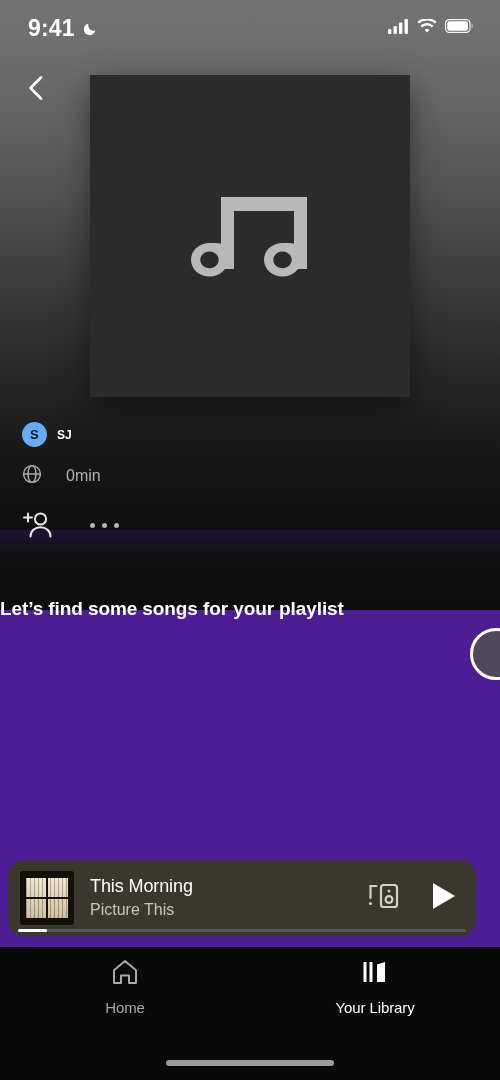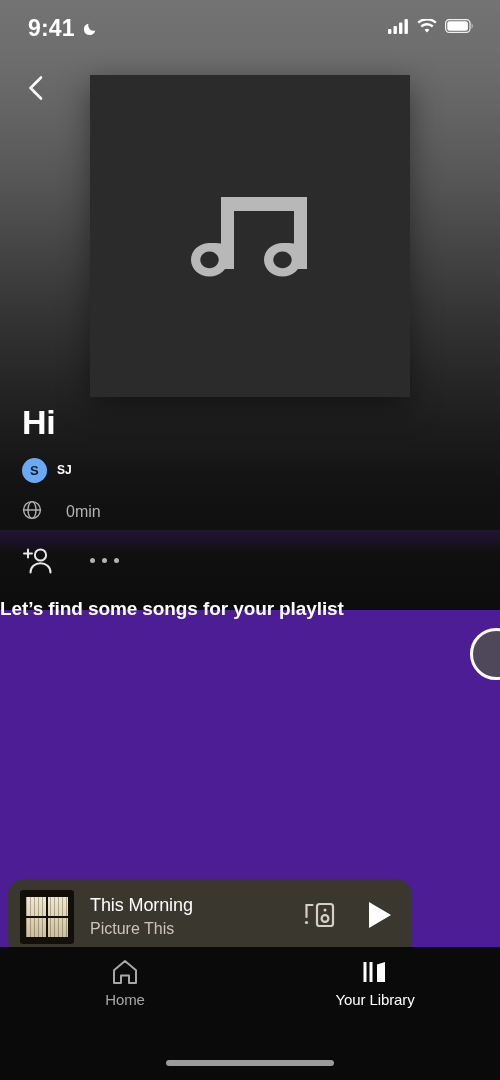--- a/index.html
+++ b/index.html
@@ -109,22 +109,22 @@
   
   .cursor{
     position:absolute; top:628px; left:470px;
     width:52px; height:52px; border-radius:50%;
     background:rgba(80,80,80,.85);
     border:3px solid #fff; z-index:30;
   }
 
   
   .now-bar{
-    position:absolute; left:8px; bottom:125px;
-    width:404px; height:76px;
+    position:absolute; left:8px; bottom:144px;
+    width:468px; height:76px;
     background:#3a372e; border-radius:16px;
     display:flex; align-items:center; padding:0 14px 0 12px;
     z-index:12; overflow:hidden;
   }
   .np-art{
     width:54px; height:54px; border-radius:3px; flex:0 0 auto;
     background:#120f08; position:relative; overflow:hidden;
   }
   .np-art .win{
     position:absolute; left:6px; top:7px; width:42px; height:40px;
@@ -156,21 +156,21 @@
   }
 
   
   .tabbar{
     position:absolute; left:0; bottom:0; width:500px; height:133px;
     background:#0a0a0a; display:flex; align-items:flex-start;
     padding-top:10px; z-index:14;
   }
   .tab{
     flex:1 1 0; display:flex; flex-direction:column;
-    align-items:center; gap:4px; cursor:pointer;
+    align-items:center; gap:12px; cursor:pointer;
   }
   .tab-icon{ height:30px; display:flex; align-items:center; justify-content:center; }
   .tab-label{ font-size:15px; color:#a7a7a7; font-weight:400; letter-spacing:-.1px; }
   .tab.active .tab-label{ color:#fff; }
   .home-indicator{
     position:absolute; left:50%; bottom:14px; transform:translateX(-50%);
     width:168px; height:6px; border-radius:3px; background:#9b9b9b; z-index:20;
   }
 </style>
 </head>
@@ -229,21 +229,20 @@
         <path d="M37 27h86v14H37z" fill="#b8b8b8"></path>
         <rect x="37" y="27" width="13" height="72" fill="#b8b8b8"></rect>
         <rect x="110" y="27" width="13" height="72" fill="#b8b8b8"></rect>
         <path d="M25.5 73c-10.2 0-18.5 7.5-18.5 16.8S15.3 106.6 25.5 106.6 44 99.1 44 89.8V74.8c-4.3-1.2-9-1.8-18.5-1.8zm0 25.2c-5.1 0-9.2-3.8-9.2-8.4s4.1-8.4 9.2-8.4 9.2 3.8 9.2 8.4-4.1 8.4-9.2 8.4z" fill="#b8b8b8"></path>
         <path d="M98.5 73C88.3 73 80 80.5 80 89.8s8.3 16.8 18.5 16.8S117 99.1 117 89.8V74.8c-4.3-1.2-9-1.8-18.5-1.8zm0 25.2c-5.1 0-9.2-3.8-9.2-8.4s4.1-8.4 9.2-8.4 9.2 3.8 9.2 8.4-4.1 8.4-9.2 8.4z" fill="#b8b8b8"></path>
       </svg>
     </span>
   </div>
 
   <div class="meta">
-    <div class="playlist-title">Hi</div>
 
     <div class="owner-row">
       <span class="avatar" style="background: rgb(106, 170, 245);">S</span>
       <span class="owner-name">SJ</span>
     </div>
 
     <div class="dur-row">
       <span>
         <svg width="20" height="20" viewBox="0 0 20 20">
           <circle cx="10" cy="10" r="8.4" fill="none" stroke="#b3b3b3" stroke-width="1.4"></circle>

